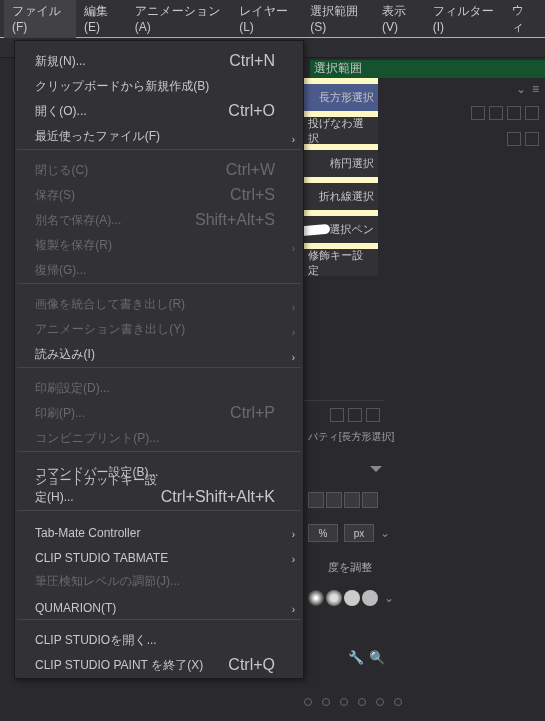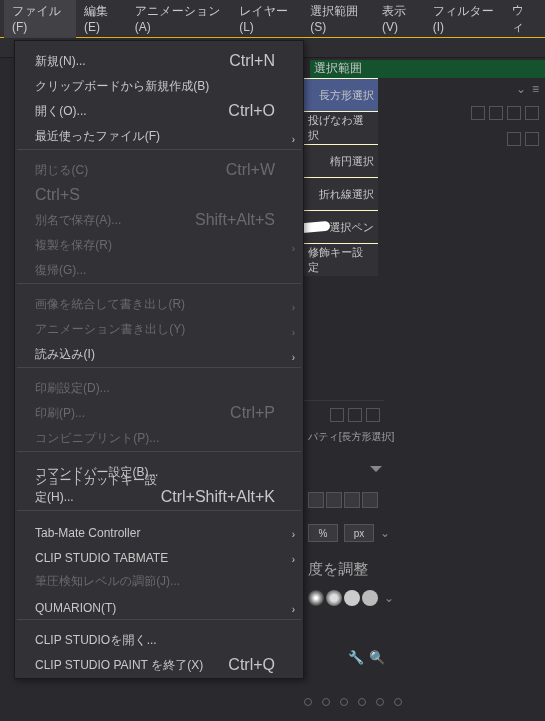--- a/index.html
+++ b/index.html
@@ -30,40 +30,40 @@
 .right-panel { position: absolute; top: 58px; right: 0; width: 130px; height: 663px; background: #2a2a2e; }
 .rp-header { height: 20px; display: flex; align-items: center; gap: 4px; padding: 0 6px; color: #a0a0a4; border-bottom: 1px solid #3a3a3e; }
 .rp-header svg { width: 14px; height: 14px; }
 .rp-toolbar { height: 26px; display: flex; align-items: center; justify-content: flex-end; gap: 4px; padding: 0 6px; }
 .rp-toolbar .ico, .rp-icons .ico { width: 14px; height: 14px; border: 1px solid #555; display: inline-block; }
 .rp-opts { height: 22px; display: flex; align-items: center; justify-content: flex-end; padding: 0 6px; color: #888; }
 .rp-icons { height: 26px; display: flex; align-items: center; justify-content: flex-end; padding: 0 6px; gap: 4px; }
 
 
 .tool-strip { position: absolute; left: 304px; top: 78px; width: 74px; background: #323236; }
-.tool-row { height: 33px; border-top: 1px solid #fef9c3; display: flex; align-items: center; justify-content: flex-end; padding: 0 4px; font-size: 11px; position: relative; }
+.tool-row { height: 33px; border-top: 6px solid #fef9c3; display: flex; align-items: center; justify-content: flex-end; padding: 0 4px; font-size: 11px; position: relative; }
 .tool-row.sel { background: #4a5a8a; }
 .white-stroke { position: absolute; left: -4px; width: 30px; height: 10px; background: #fff; border-radius: 6px; transform: rotate(-5deg); }
 
 
 .lower-panel { position: absolute; left: 304px; top: 400px; width: 80px; }
 .lp-row { height: 28px; border-top: 1px solid #3a3a3e; display: flex; align-items: center; gap: 4px; padding: 0 4px; font-size: 11px; color: #a8a8a8; }
 .lp-icons { justify-content: flex-end; }
 .lp-icons span { width: 14px; height: 14px; border: 1px solid #555; display: inline-block; }
 
 .prop-label { position: absolute; left: 308px; top: 430px; font-size: 10px; color: #a0a0a4; }
 .prop-tri { position: absolute; left: 370px; top: 466px; width: 10px; height: 10px; }
 
 .mid-icons { position: absolute; left: 308px; top: 492px; display: flex; gap: 2px; }
 .mid-icons span { width: 16px; height: 16px; background: #3a3a3e; border: 1px solid #555; display: inline-block; }
 
 .pct-row { position: absolute; left: 308px; top: 524px; display: flex; align-items: center; gap: 6px; }
 .pct-dd { width: 30px; height: 18px; background: #3a3a3e; border: 1px solid #555; display: flex; align-items: center; justify-content: center; font-size: 10px; }
 
-.opacity-label { position: absolute; left: 308px; top: 560px; font-size: 15px; color: #a8a8a8; }
+.opacity-label { position: absolute; left: 328px; top: 560px; font-size: 11px; color: #a8a8a8; }
 
 .brush-row { position: absolute; left: 308px; top: 590px; display: flex; gap: 2px; align-items: center; }
 .brush-dot { width: 16px; height: 16px; border-radius: 50%; display: inline-block; }
 .bd1 { background: radial-gradient(circle at 50% 50%, #fff 10%, #222 80%); }
 .bd2 { background: radial-gradient(circle at 50% 50%, #ddd 30%, #333 90%); }
 .bd3 { background: #ccc; }
 .bd4 { background: #bbb; }
 .brush-arrow { color: #888; padding-left: 4px; }
 
 .snap-row { position: absolute; left: 348px; top: 650px; display: flex; gap: 6px; }
@@ -207,20 +207,21 @@
     <div class="menu-item">
       <span class="label">最近使ったファイル(F)</span>
       <span class="arrow">›</span>
     </div>
     <div class="menu-sep"></div>
     <div class="menu-item disabled">
       <span class="label">閉じる(C)</span>
       <span class="shortcut">Ctrl+W</span>
     </div>
     <div class="menu-item disabled">
+      <span class="label">保存(S)</span>
       <span class="shortcut">Ctrl+S</span>
     </div>
     <div class="menu-item disabled">
       <span class="label">別名で保存(A)...</span>
       <span class="shortcut">Shift+Alt+S</span>
     </div>
     <div class="menu-item disabled">
       <span class="label">複製を保存(R)</span>
       <span class="arrow">›</span>
     </div>

